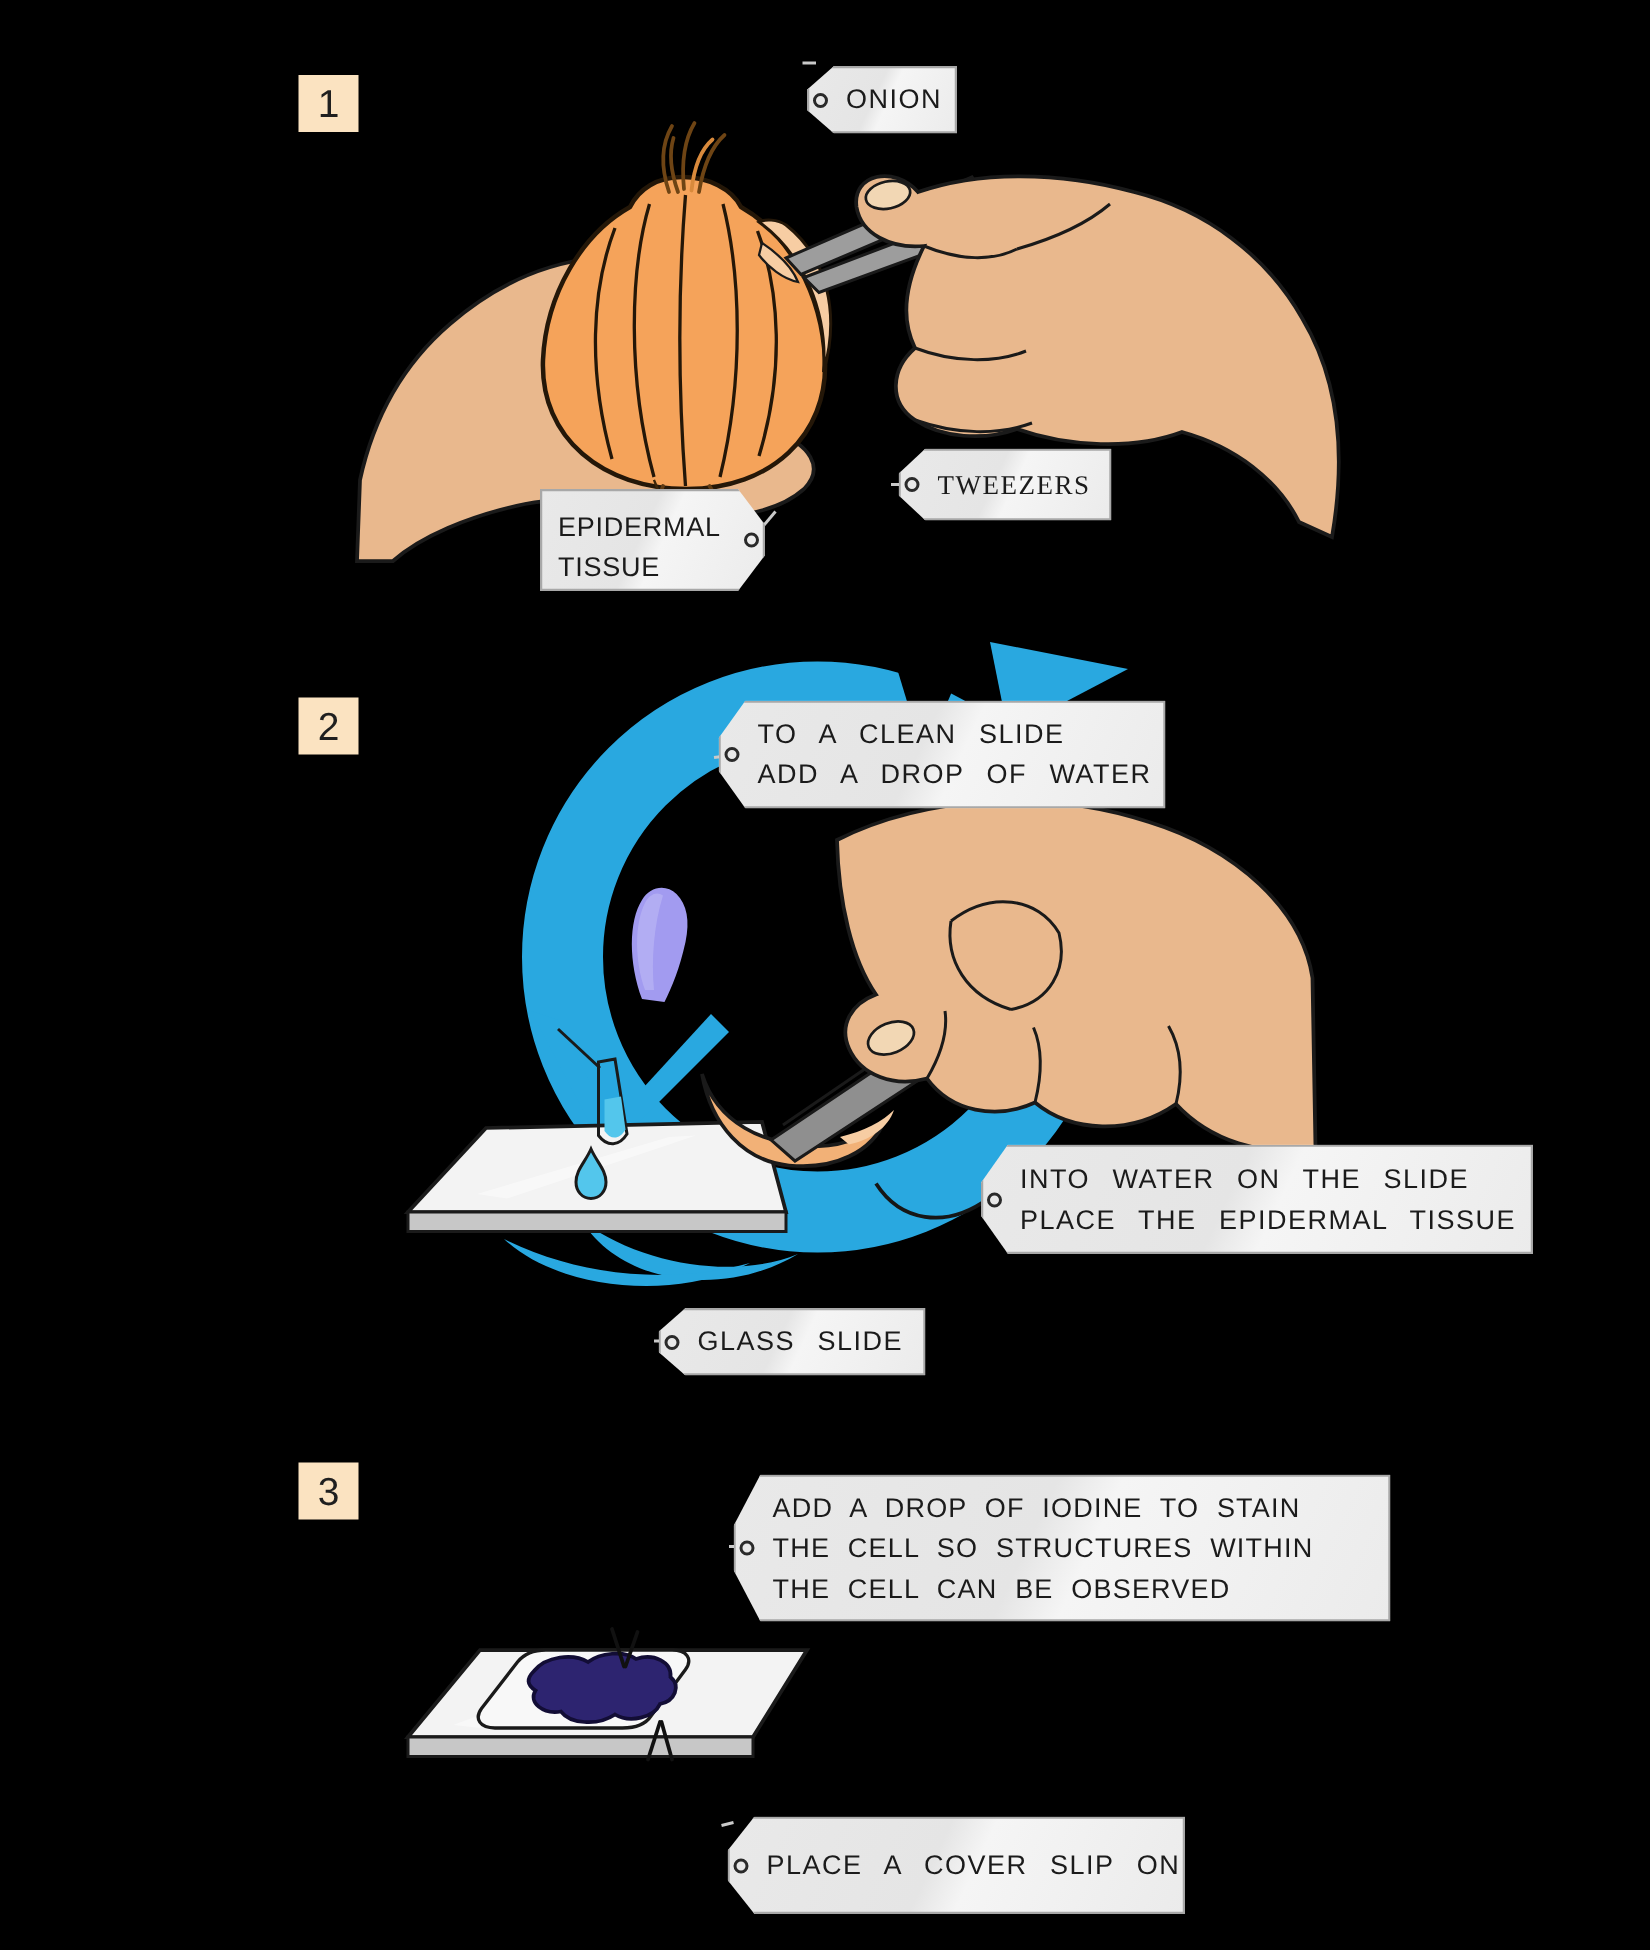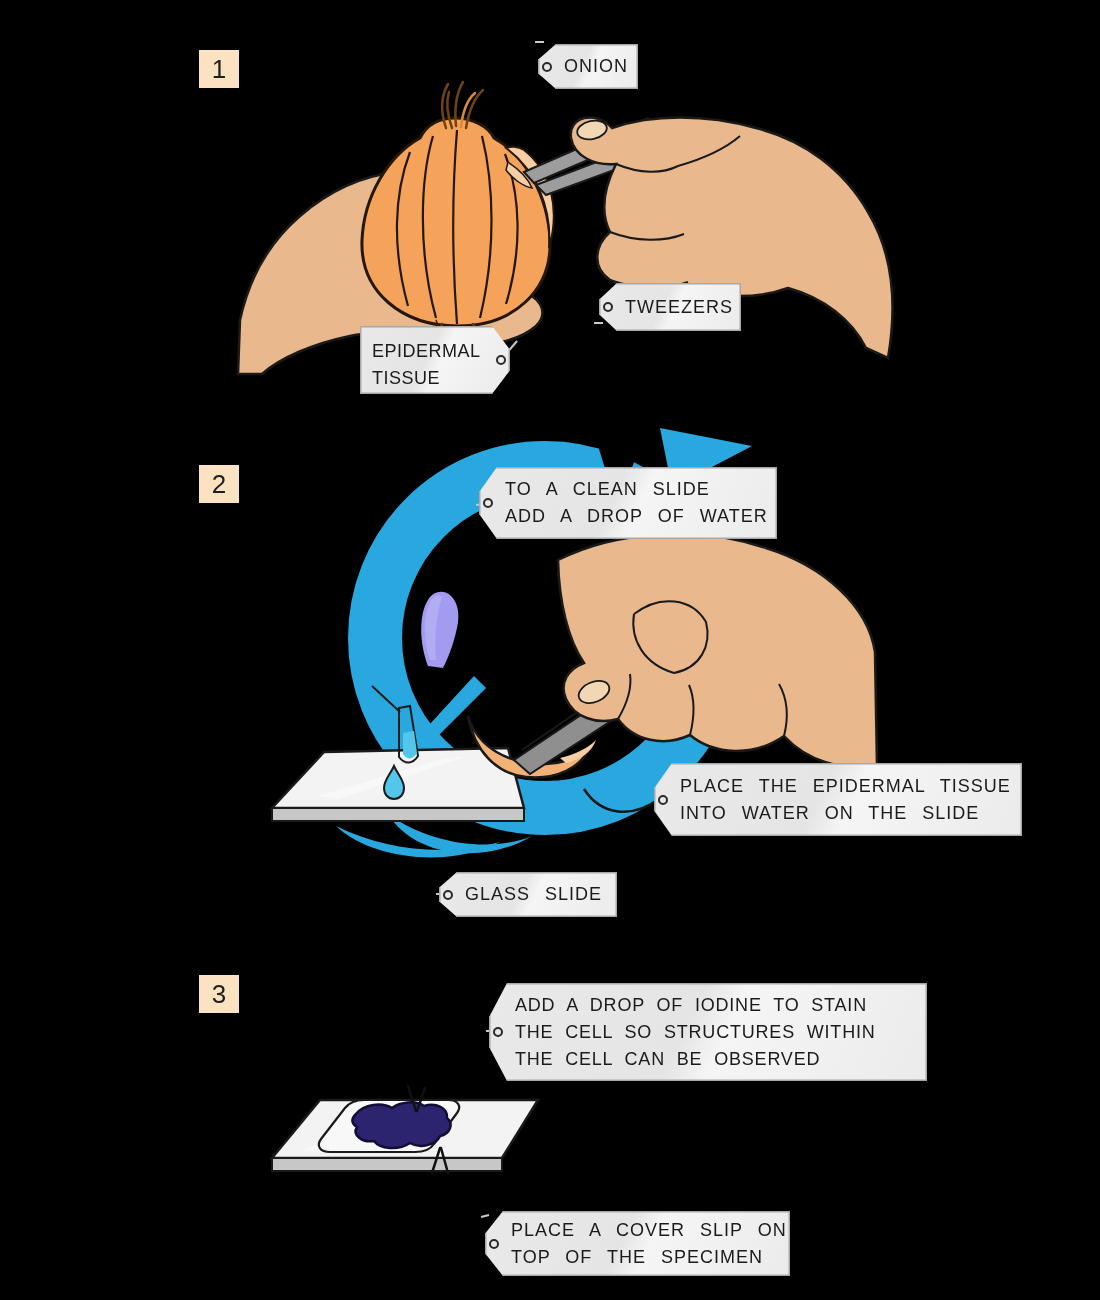--- a/index.html
+++ b/index.html
@@ -26,21 +26,21 @@
     clip-path:polygon(0 35%,18px 0,100% 0,100% 100%,18px 100%,0 65%);}
   .tag.point-right{padding:12px 26px 2px 12px;
     clip-path:polygon(0 0,calc(100% - 18px) 0,100% 35%,100% 65%,calc(100% - 18px) 100%,0 100%);}
   .hole{position:absolute;left:4px;top:50%;transform:translateY(-50%);width:6px;height:6px;
     border:2px solid #2a2a2a;border-radius:50%;}
   .point-right .hole{left:auto;right:4px;}
   .tline{display:block;}
   .b1{left:199px;top:50px;} .b2{left:199px;top:465px;} .b3{left:199px;top:975px;}
   .t-onion{left:538px;top:20px;width:100px;height:45px;margin-top:24px;}
   .t-epidermal{left:360px;top:326px;width:150px;height:68px;letter-spacing:.5px;}
-  .t-tweezers{left:599px;top:283px;width:142px;height:48px;}
+  .t-tweezers{left:599px;top:299px;width:142px;height:48px;font-family:Liberation Serif, serif;}
   .t-addwater{left:479px;top:467px;width:298px;height:72px;}
   .t-placetissue{left:654px;top:763px;width:368px;height:73px;}
   .t-glassslide{left:439px;top:872px;width:178px;height:45px;}
   .t-addiodine{left:489px;top:983px;width:438px;height:98px;letter-spacing:.8px;word-spacing:6px;}
   .t-coverslip{left:485px;top:1183px;width:305px;height:65px;margin-top:28px;}
 </style>
 </head>
 <body>
 
 <div class="canvas">
@@ -200,35 +200,34 @@
   </div>
 
   <div class="tag t-addwater">
     <span class="hole"></span>
     <span class="tline">TO A CLEAN SLIDE</span>
     <span class="tline">ADD A DROP OF WATER</span>
   </div>
 
   <div class="tag t-placetissue">
     <span class="hole"></span>
+    <span class="tline">INTO WATER ON THE SLIDE</span>
     <span class="tline">PLACE THE EPIDERMAL TISSUE</span>
-    <span class="tline">INTO WATER ON THE SLIDE</span>
   </div>
 
   <div class="tag t-glassslide">
     <span class="hole"></span>
     <span class="tline">GLASS SLIDE</span>
   </div>
 
   <div class="tag t-addiodine">
     <span class="hole"></span>
     <span class="tline">ADD A DROP OF IODINE TO STAIN</span>
     <span class="tline">THE CELL SO STRUCTURES WITHIN</span>
     <span class="tline">THE CELL CAN BE OBSERVED</span>
   </div>
 
   <div class="tag t-coverslip">
     <span class="hole"></span>
     <span class="tline">PLACE A COVER SLIP ON</span>
-    <span class="tline">TOP OF THE SPECIMEN</span>
   </div>
 
 </div>
 
 </body></html>

